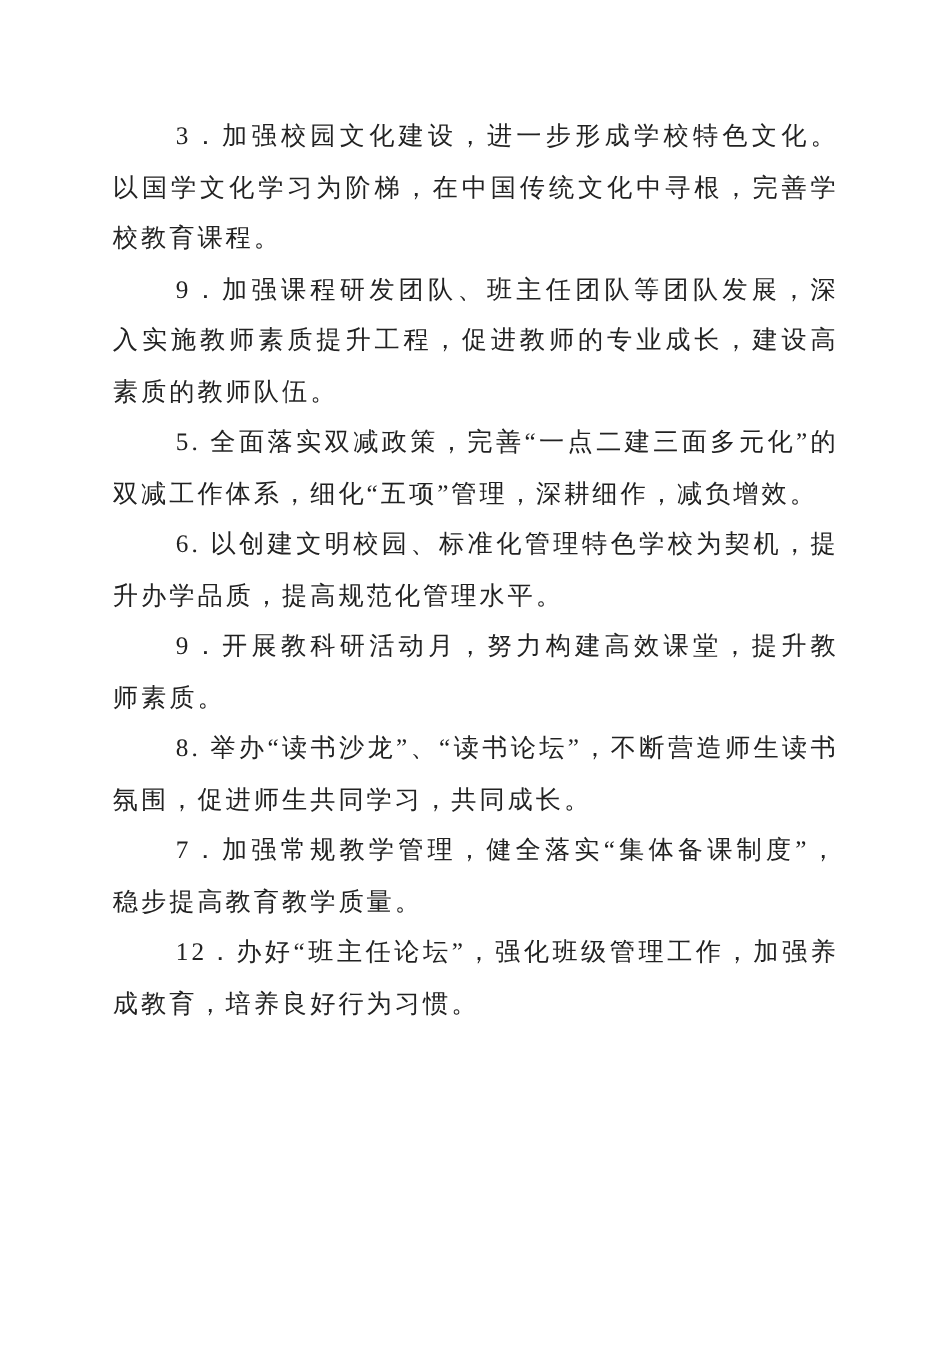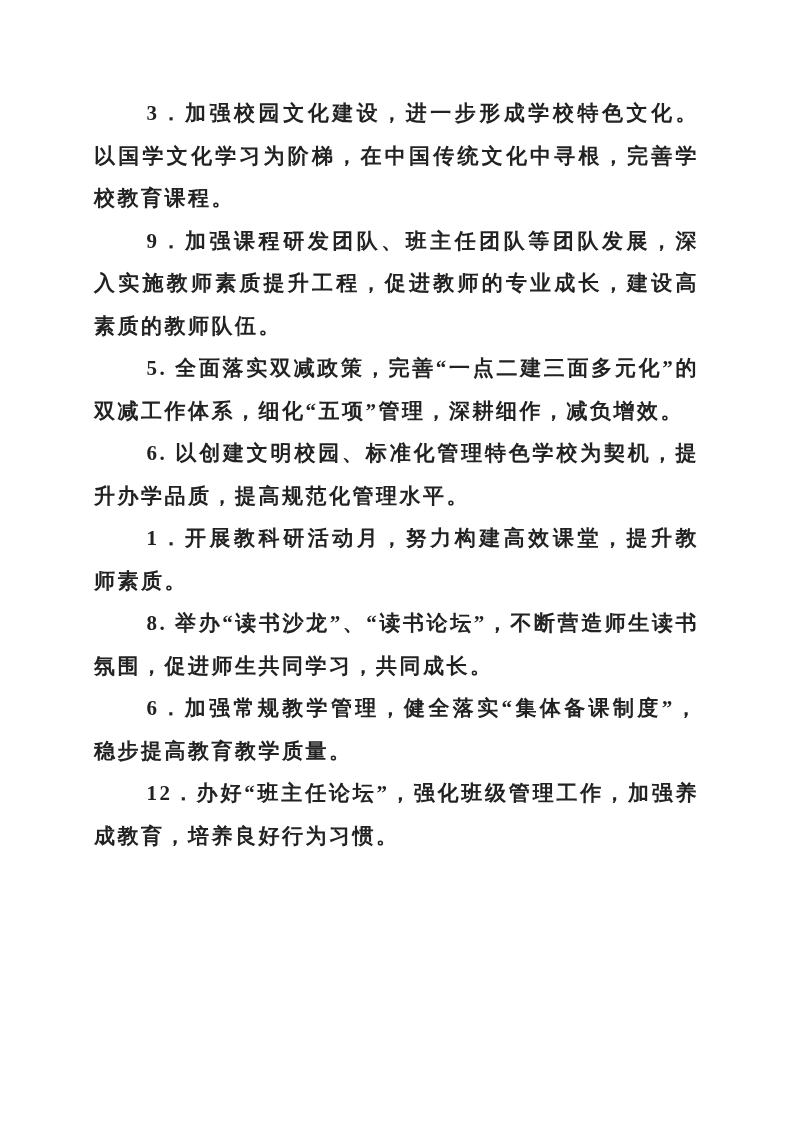--- a/index.html
+++ b/index.html
@@ -23,30 +23,30 @@
   .doc-body p {
     margin: 0;
     padding: 0;
     font-size: 21px;
     line-height: 42.5px;
     letter-spacing: 2.5px;
     color: #222222;
     text-align: justify;
     text-justify: inter-character;
     text-indent: 2.5em;
-    font-weight: 700;
+    font-weight: 400;
   }
 </style>
 </head>
 <body>
 
 <div class="page">
   <div class="doc-body">
     <p>3．加强校园文化建设，进一步形成学校特色文化。以国学文化学习为阶梯，在中国传统文化中寻根，完善学校教育课程。</p>
     <p>9．加强课程研发团队、班主任团队等团队发展，深入实施教师素质提升工程，促进教师的专业成长，建设高素质的教师队伍。</p>
     <p>5. 全面落实双减政策，完善“一点二建三面多元化”的双减工作体系，细化“五项”管理，深耕细作，减负增效。</p>
     <p>6. 以创建文明校园、标准化管理特色学校为契机，提升办学品质，提高规范化管理水平。</p>
-    <p>1．开展教科研活动月，努力构建高效课堂，提升教师素质。</p>
+    <p>9．开展教科研活动月，努力构建高效课堂，提升教师素质。</p>
     <p>8. 举办“读书沙龙”、“读书论坛”，不断营造师生读书氛围，促进师生共同学习，共同成长。</p>
-    <p>6．加强常规教学管理，健全落实“集体备课制度”，稳步提高教育教学质量。</p>
+    <p>7．加强常规教学管理，健全落实“集体备课制度”，稳步提高教育教学质量。</p>
     <p>12．办好“班主任论坛”，强化班级管理工作，加强养成教育，培养良好行为习惯。</p>
   </div>
 </div>
 
 </body></html>

